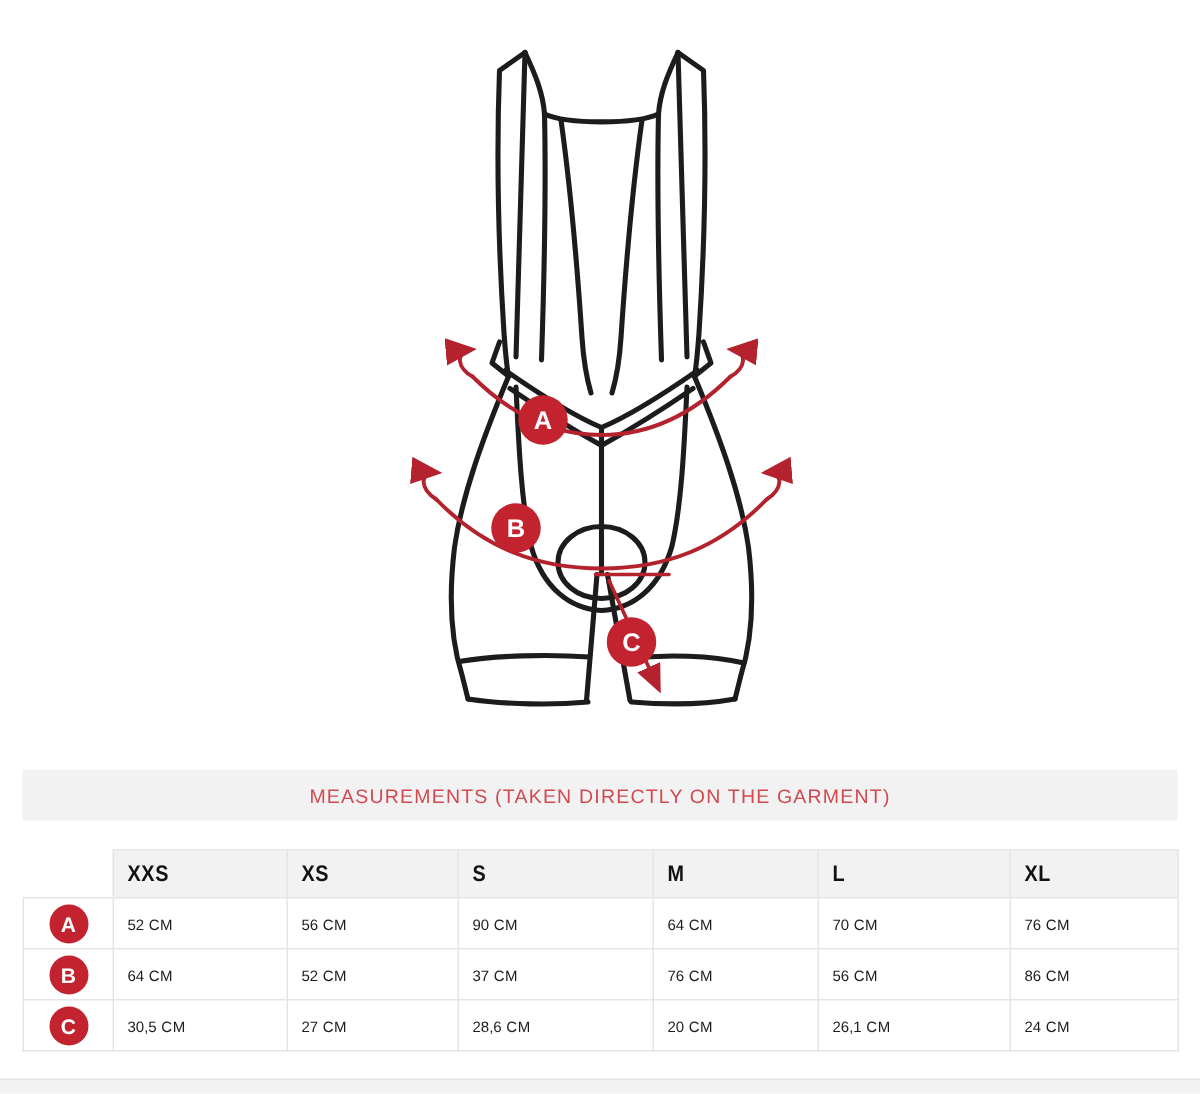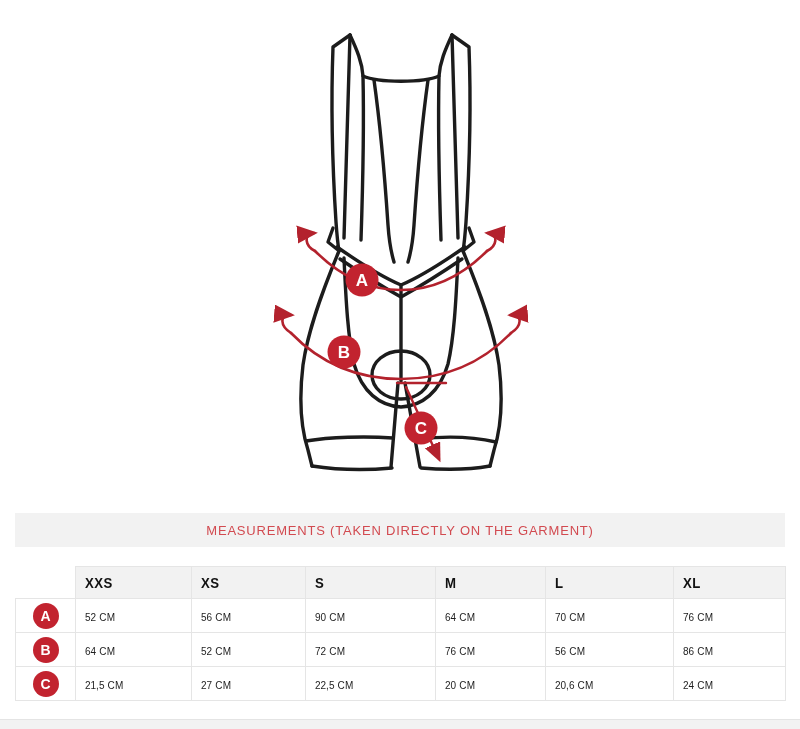--- a/index.html
+++ b/index.html
@@ -174,30 +174,30 @@
       <td><span class="val">56</span><span class="unit">cm</span></td>
       <td><span class="val">90</span><span class="unit">cm</span></td>
       <td><span class="val">64</span><span class="unit">cm</span></td>
       <td><span class="val">70</span><span class="unit">cm</span></td>
       <td><span class="val">76</span><span class="unit">cm</span></td>
     </tr>
     <tr>
       <td class="badge-cell"><span class="badge">B</span></td>
       <td><span class="val">64</span><span class="unit">cm</span></td>
       <td><span class="val">52</span><span class="unit">cm</span></td>
-      <td><span class="val">72</span><span class="unit">cm</span></td>
+      <td><span class="val">37</span><span class="unit">cm</span></td>
       <td><span class="val">76</span><span class="unit">cm</span></td>
       <td><span class="val">56</span><span class="unit">cm</span></td>
       <td><span class="val">86</span><span class="unit">cm</span></td>
     </tr>
     <tr>
       <td class="badge-cell"><span class="badge">C</span></td>
-      <td><span class="val">21,5</span><span class="unit">cm</span></td>
+      <td><span class="val">30,5</span><span class="unit">cm</span></td>
       <td><span class="val">27</span><span class="unit">cm</span></td>
-      <td><span class="val">22,5</span><span class="unit">cm</span></td>
+      <td><span class="val">28,6</span><span class="unit">cm</span></td>
       <td><span class="val">20</span><span class="unit">cm</span></td>
-      <td><span class="val">20,6</span><span class="unit">cm</span></td>
+      <td><span class="val">26,1</span><span class="unit">cm</span></td>
       <td><span class="val">24</span><span class="unit">cm</span></td>
     </tr>
   </tbody>
 </table>
 
 <div class="bottom-bar"></div>
 
 </body></html>

